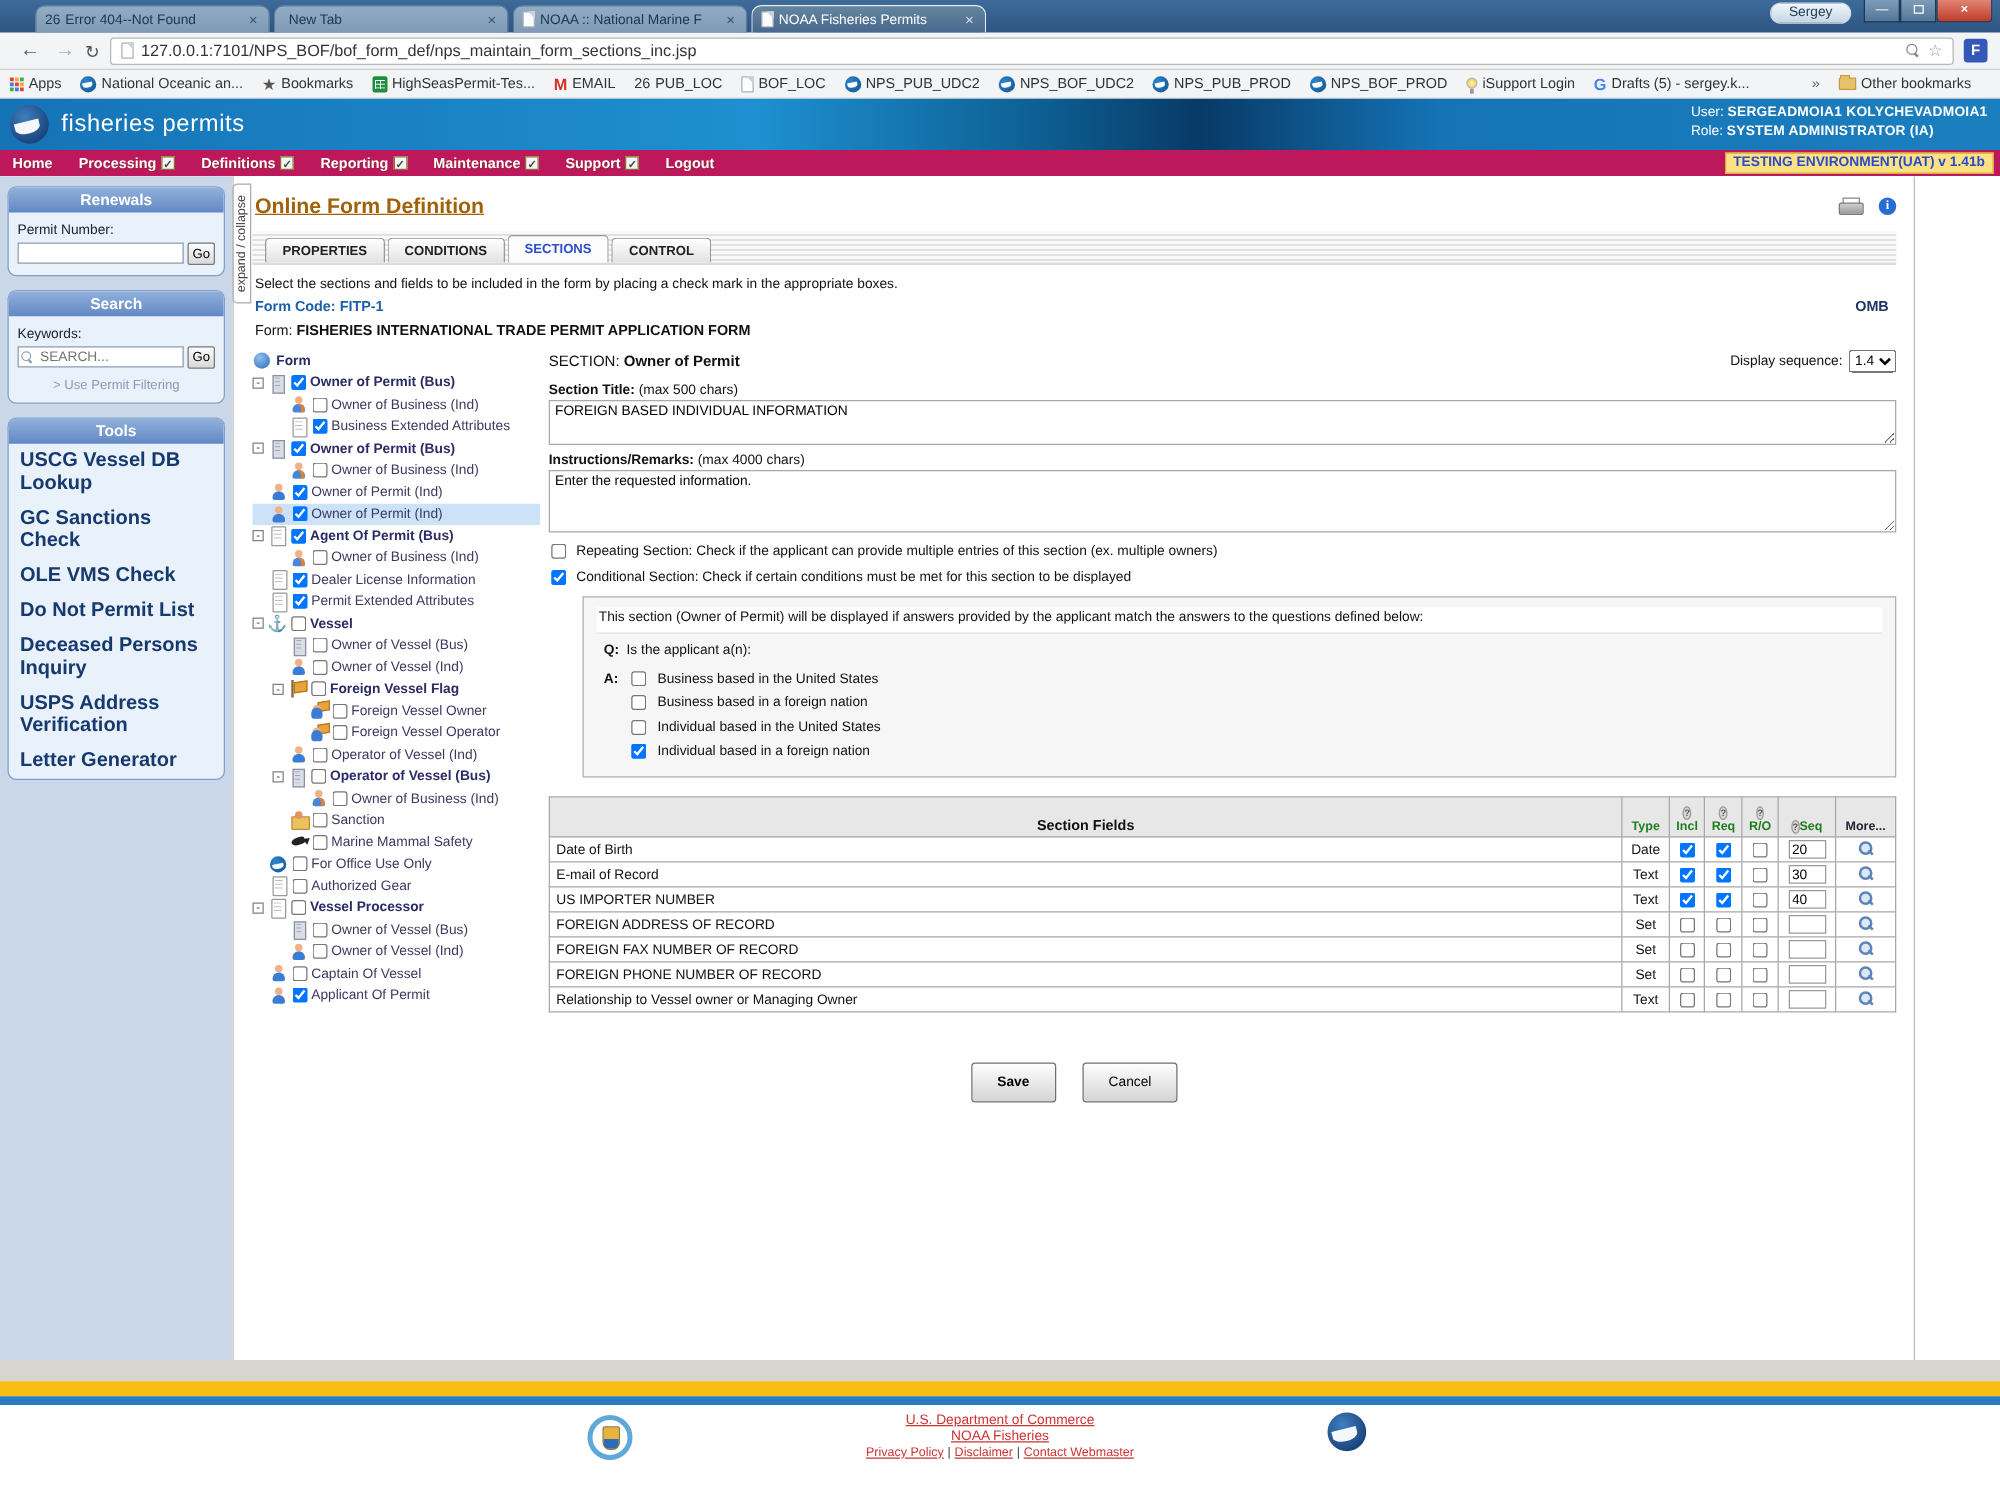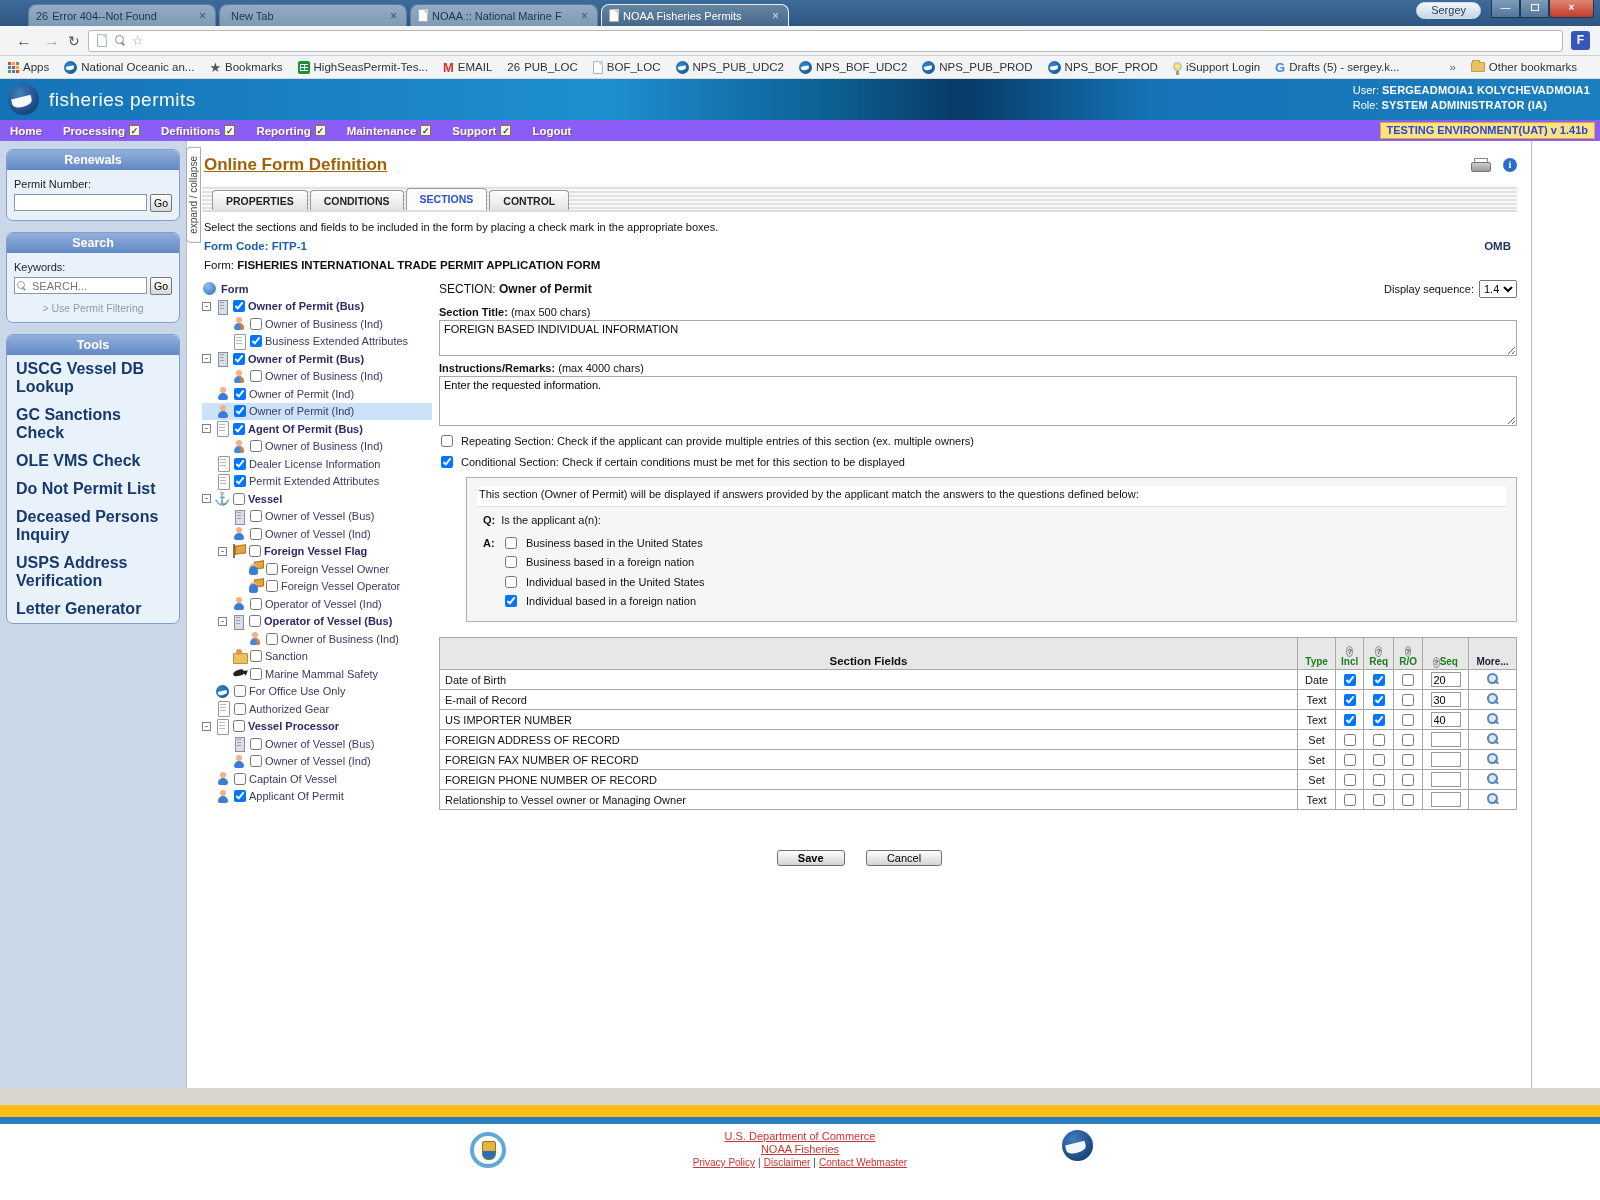--- a/index.html
+++ b/index.html
@@ -62,21 +62,21 @@
   
   .appheader { height:41px; position:relative; color:#fff;
      background:linear-gradient(90deg,#1573b6 0%, #1e8fd0 38%, #0d5f93 52%, #083a66 60%, #1573b6 72%, #1b7fbf 100%); }
   .logo-noaa { width:31px; height:31px; border-radius:50%; background:radial-gradient(circle at 38% 32%, #3f7fc0, #0d2f63); position:relative; flex:none; }
   .logo-noaa::after { content:""; position:absolute; left:4px; top:13px; width:20px; height:10px; background:#f4f8fc; border-radius:0 0 20px 20px / 0 0 10px 10px; transform:rotate(-14deg); }
   .brandrow { display:flex; align-items:center; height:100%; padding-left:8px; }
   .brand { font-size:19px; margin-left:10px; letter-spacing:.5px; }
   .userinfo { position:absolute; right:10px; top:4px; font-size:11px; line-height:15px; text-align:left; }
   .userinfo b { letter-spacing:.2px; }
 
-  .mainnav { height:21px; background:#8b5cf6; display:flex; align-items:center; padding-left:10px; position:relative; }
+  .mainnav { height:21px; background:#be185d; display:flex; align-items:center; padding-left:10px; position:relative; }
   .nav-item { display:flex; align-items:center; color:#fff; font-weight:bold; font-size:11.5px; padding:0 21px 0 0; text-shadow:1px 1px 1px rgba(90,60,0,.45); cursor:pointer; }
   .nav-dd { width:11px; height:11px; background:#f4f4f4; border:1px solid #8a7430; color:#444; font-size:9px; line-height:10px; text-align:center; margin-left:4px; text-shadow:none; }
   .envbadge { position:absolute; right:5px; top:2px; background:#fce282; border:1px solid #d8a93c; color:#2a49cc; font-weight:bold; font-size:11px; padding:0 6px; line-height:15px; }
 
   
   .content { display:flex; height:947px; background:#fff; position:relative; }
   .sidebar { width:186px; background:#c9d7e9; padding:8px 6px; flex:none; }
   .panel { border:1px solid #7fa0cc; border-radius:7px; background:#e9f1fa; margin-bottom:11px; overflow:hidden; }
   .panel-head { background:linear-gradient(#91b0dc,#6288c4); color:#fff; font-weight:bold; font-size:12.5px; text-align:center; padding:3px 0; }
   .panel-body { padding:8px 7px; font-size:11px; color:#223; }
@@ -173,21 +173,21 @@
   .helpico { width:10px; height:10px; border-radius:50%; background:#d8d8d8; border:1px solid #999; color:#555; font-size:7.5px; line-height:9px; text-align:center; margin:0 auto 2px; }
   td.fname { text-align:left; height:20px; }
   td.ctr { text-align:center; }
   td.ctr input[type=checkbox] { width:12px; height:12px; margin:0; vertical-align:middle; }
   .seqin { width:30px; height:15px; border:1px solid #999; font-size:11px; padding:0 2px; }
   .mag { width:13px; height:13px; position:relative; display:inline-block; }
   .mag::before { content:""; position:absolute; left:1px; top:1px; width:7px; height:7px; border:2px solid #5b84b8; border-radius:50%; background:#dce8f5; }
   .mag::after { content:""; position:absolute; width:5px; height:2px; background:#5b84b8; transform:rotate(45deg); left:8px; top:9px; }
 
   .btnrow { text-align:center; margin-top:40px; }
-  .fbtn { height:16px; padding:0 20px; font-size:11px; border:1px solid #707070; border-radius:3px;
+  .fbtn { height:32px; padding:0 20px; font-size:11px; border:1px solid #707070; border-radius:3px;
           background:linear-gradient(#fefefe,#d4d4d4); margin:0 9px; font-family:"Liberation Sans",sans-serif; }
   .fbtn.save { font-weight:bold; }
 
   
   .prefooter { height:17px; background:#d8d5ce; }
   .fbar-y { height:12px; background:#f9bd16; }
   .fbar-b { height:7px; background:#2b7bbf; }
   .footer { height:76px; background:#fff; position:relative; padding-top:6px; }
   .flinks { text-align:center; font-size:11px; line-height:13px; }
   .flinks a, .fsub a { color:#c33; text-decoration:underline; cursor:pointer; }
@@ -229,20 +229,21 @@
     <div class="wb close">×</div>
   </div>
 </div>
 
 <div class="toolbar">
   <span class="navarrow">←</span>
   <span class="navarrow fwd">→</span>
   <span class="reload">↻</span>
   <div class="addressbar">
     <span class="bi bi-page"></span>
+    <span class="url">127.0.0.1:7101/NPS_BOF/bof_form_def/nps_maintain_form_sections_inc.jsp</span>
     <span class="zoomico"></span>
     <span class="star">☆</span>
   </div>
   <div class="ext-f">F</div>
 </div>
 
 <div class="bmbar">
     <div class="bm">
       <span class="bi bi-apps"></span>
       <span>Apps</span>

